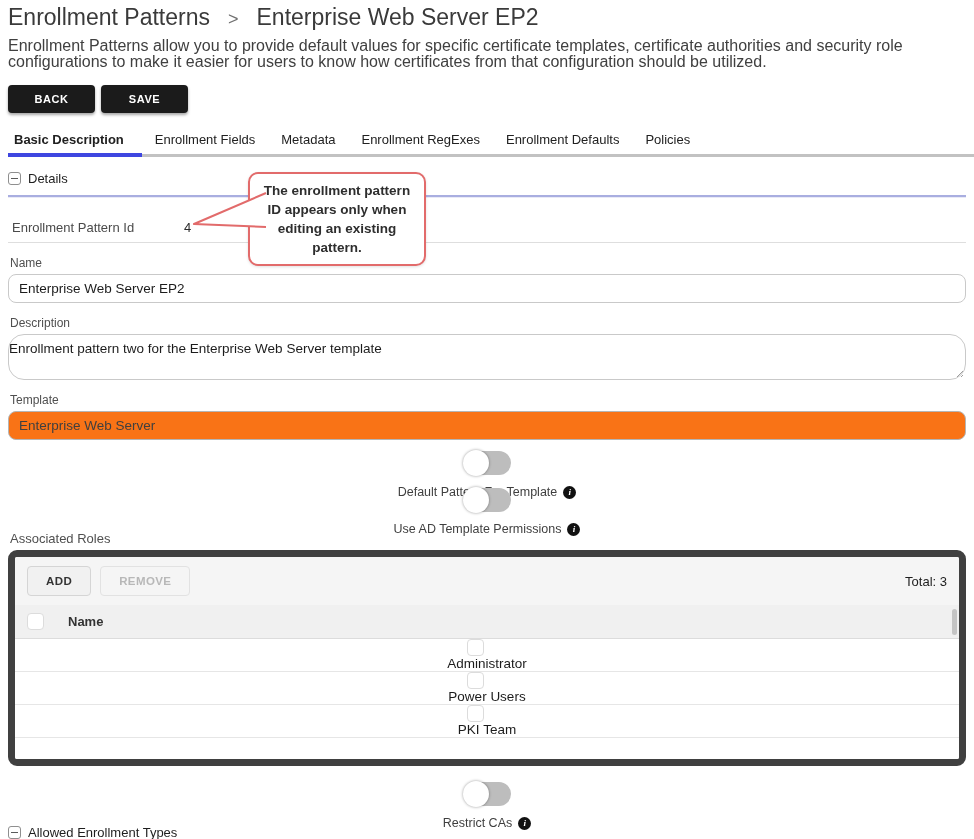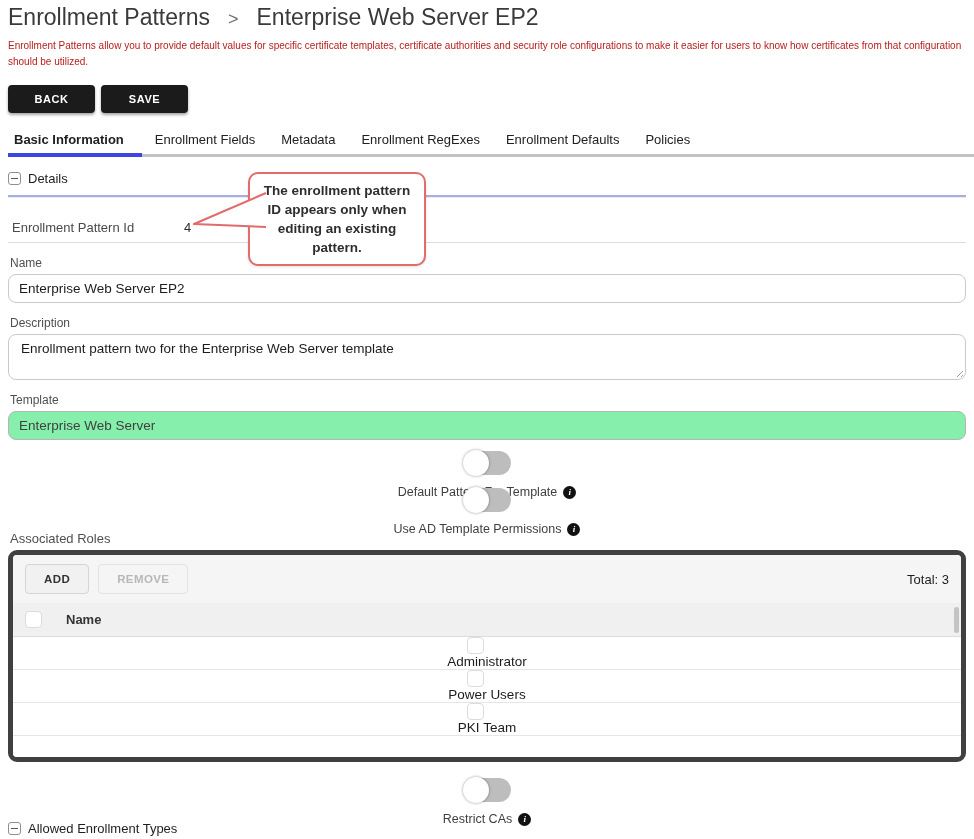--- a/index.html
+++ b/index.html
@@ -3,21 +3,21 @@
 <meta charset="utf-8">
 <style>
   * { box-sizing: border-box; margin: 0; padding: 0; }
   html, body { width: 974px; height: 839px; background: #fff; overflow: hidden; }
   body { font-family: "Liberation Sans", sans-serif; color: #212121; }
   .container { padding: 0 8px; width: 974px; }
 
   
   .page-title { margin-top: 4px; font-size: 23px; font-weight: 400; color: #3a3a3a; display: flex; align-items: baseline; gap: 18px; }
   .page-title .crumb-sep { color: #6f6f6f; font-size: 18px; }
-  .intro { margin-top: 7px; font-size: 10px; line-height: 16px; color: #b91c1c; max-width: 958px; }
+  .intro { margin-top: 7px; font-size: 16px; line-height: 16px; color: #404040; max-width: 958px; }
 
   
   .actions { margin-top: 15px; display: flex; gap: 6px; }
   .btn-dark { background: #1b1b1b; color: #fff; border: none; border-radius: 4px; padding: 8px 0; width: 87px; font-size: 11px; font-weight: 700; letter-spacing: .6px; font-family: inherit; box-shadow: 0 2px 3px rgba(0,0,0,.35); cursor: pointer; }
 
   
   .tabs { margin-top: 12px; display: flex; position: relative; height: 32px; align-items: flex-end; }
   .tabs::after { content: ""; position: absolute; left: 0; right: -8px; bottom: 0; height: 3px; background: #c2c2c2; }
   .tab { position: relative; padding: 8px 13px 10px 13px; font-size: 13px; color: #212121; cursor: pointer; white-space: nowrap; }
   .tab.active { font-weight: 700; padding-left: 6px; padding-right: 18px; }
@@ -37,34 +37,34 @@
 
   
   .callout { position: absolute; left: 240px; top: 1px; width: 178px; background: #fff; border: 2px solid #e26b6b; border-radius: 10px; padding: 7px 8px; font-size: 13.5px; font-weight: 600; color: #2e2e2e; text-align: center; line-height: 19px; z-index: 5; box-shadow: 0 1px 3px rgba(0,0,0,.12); }
   .callout-pointer { position: absolute; left: 178px; top: 16px; z-index: 6; }
 
   
   .field { margin-top: 13px; }
   .field-label { font-size: 12px; color: #4f4f4f; margin-bottom: 4px; padding-left: 2px; }
   .text-input { width: 100%; height: 29px; border: 1px solid #c9c9c9; border-radius: 8px; padding: 0 10px; font-size: 13.5px; font-family: inherit; color: #1c1c1c; background: #fff; }
   .text-area-wrap { position: relative; }
-  .text-area { width: 100%; height: 46px; border: 1px solid #c9c9c9; border-radius: 8px; padding: 6px 12px; font-size: 13.5px; font-family: inherit; color: #1c1c1c; resize: none; display: block; }
+  .text-area { width: 100%; height: 46px; border: 1px solid #c9c9c9; border-radius: 16px; padding: 6px 0; font-size: 13.5px; font-family: inherit; color: #1c1c1c; resize: none; display: block; }
   .resize-grip { position: absolute; right: 3px; bottom: 3px; width: 9px; height: 9px; background: repeating-linear-gradient(135deg, transparent 0 2px, #9e9e9e 2px 3px); clip-path: polygon(100% 0, 100% 100%, 0 100%); }
-  .text-input.disabled { background: #86efac; border-color: #b5b5b5; color: #3f3f3f; }
+  .text-input.disabled { background: #f97316; border-color: #b5b5b5; color: #3f3f3f; }
 
   
   .toggle-row { margin-top: 11px; display: flex; align-items: center; gap: 10px; height: 26px; flex-direction: column; }
   .toggle { position: relative; width: 47px; height: 24px; border-radius: 13px; background: #bdbdbd; flex: 0 0 auto; cursor: pointer; }
   .toggle .knob { position: absolute; top: -1px; left: -1px; width: 26px; height: 26px; border-radius: 50%; background: #fff; box-shadow: 0 0 3px rgba(0,0,0,.4); }
   .toggle-label { font-size: 12.5px; color: #3f3f3f; display: flex; align-items: center; gap: 6px; }
   .info-icon { width: 13px; height: 13px; border-radius: 50%; background: #111; color: #fff; font-size: 9px; font-weight: 700; display: inline-flex; align-items: center; justify-content: center; font-family: "Liberation Serif", serif; font-style: italic; }
 
   
   .roles-label { margin-top: 17px; font-size: 13px; color: #4f4f4f; padding-left: 2px; }
-  .roles-table { margin-top: 4px; border: 5px solid #404040; border-radius: 9px; overflow: hidden; }
+  .roles-table { margin-top: 4px; border: 7px solid #404040; border-radius: 9px; overflow: hidden; }
   .roles-toolbar { background: #f5f5f5; padding: 9px 12px; display: flex; align-items: center; }
   .btn-outline { border: 1px solid #d5d5d5; background: #f1f1f1; border-radius: 4px; padding: 8px 18px; font-size: 11.5px; font-weight: 600; letter-spacing: .4px; color: #333; font-family: inherit; cursor: pointer; }
   .btn-outline.disabled { color: #b8b8b8; background: transparent; border-color: #e2e2e2; margin-left: 9px; cursor: default; }
   .roles-total { margin-left: auto; font-size: 13px; color: #1d1d1d; }
   .roles-header { position: relative; background: #f0f0f0; height: 34px; display: flex; align-items: center; padding: 0 12px; border-bottom: 1px solid #dcdcdc; font-size: 13px; font-weight: 700; color: #333; }
   .checkbox { width: 17px; height: 17px; border: 1px solid #dcdcdc; border-radius: 4px; background: #fff; margin-right: 24px; flex: 0 0 auto; cursor: pointer; }
   .scroll-thumb { position: absolute; right: 2px; top: 4px; width: 5px; height: 26px; border-radius: 3px; background: #c4c4c4; }
   .roles-row { height: 33px; display: flex; align-items: center; padding: 0 12px; border-bottom: 1px solid #e6e6e6; font-size: 13.5px; color: #1c1c1c; background: #fff; flex-direction: column; }
   .roles-footer { height: 21px; background: #fff; }
 
@@ -84,21 +84,21 @@
   </h1>
 
   <p class="intro">Enrollment Patterns allow you to provide default values for specific certificate templates, certificate authorities and security role configurations to make it easier for users to know how certificates from that configuration should be utilized.</p>
 
   <div class="actions">
     <button class="btn-dark">BACK</button>
     <button class="btn-dark">SAVE</button>
   </div>
 
   <div class="tabs">
-    <div class="tab active">Basic Information</div>
+    <div class="tab active">Basic Description</div>
     <div class="tab">Enrollment Fields</div>
     <div class="tab">Metadata</div>
     <div class="tab">Enrollment RegExes</div>
     <div class="tab">Enrollment Defaults</div>
     <div class="tab">Policies</div>
   </div>
 
   <div class="details-area">
     <div class="section-head">
       <span class="collapse-box"></span>

